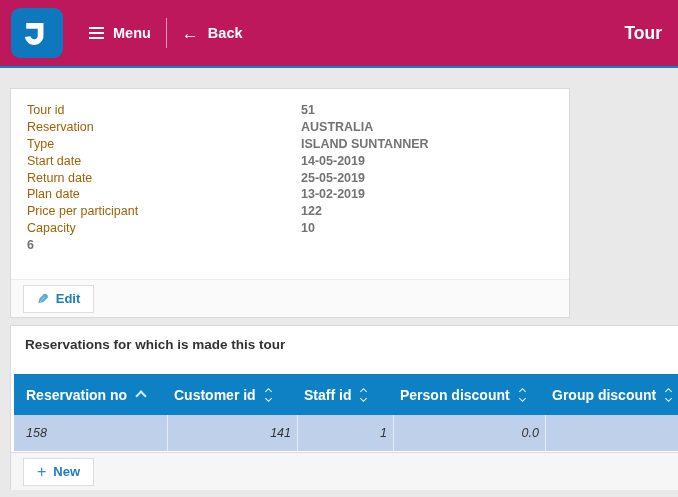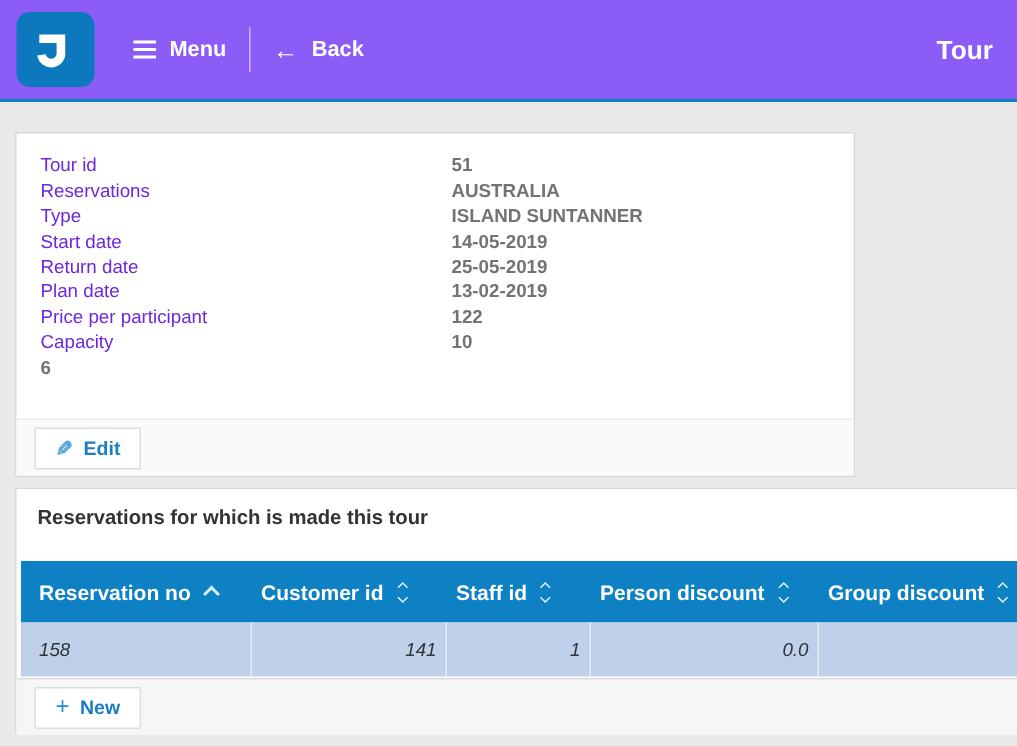--- a/index.html
+++ b/index.html
@@ -2,39 +2,39 @@
 <html><head>
 <meta charset="utf-8">
 <style>
   * { margin:0; padding:0; box-sizing:border-box; }
   html,body { width:678px; height:497px; }
   body { font-family:"Liberation Sans", sans-serif; background:#e9e9e9; overflow:hidden; }
   .screen { position:relative; width:678px; height:497px; background:#e9e9e9; overflow:hidden; }
 
   
   .topbar { position:absolute; left:0; top:0; width:678px; height:68px;
-            background:#8b5cf6; border-bottom:2px solid #0a84c5;
+            background:#be185d; border-bottom:2px solid #0a84c5;
             display:flex; align-items:center; }
   .logo-tile { width:52px; height:50px; background:#0d78be; border-radius:9px;
                margin-left:11px; flex:0 0 auto; display:flex; align-items:center; justify-content:center; }
   .nav-btn { display:flex; align-items:center; gap:9px; color:#ffffff; font-weight:bold;
              font-size:14.5px; cursor:pointer; }
   .menu-btn { margin-left:26px; }
   .hamburger { display:flex; flex-direction:column; gap:3px; width:15px; }
   .hamburger i { display:block; height:2px; background:#ffffff; }
   .nav-divider { width:1px; height:30px; background:rgba(255,255,255,0.55); margin:0 15px; }
   .back-arrow { font-size:17px; font-weight:bold; line-height:1; }
   .page-title { margin-left:auto; margin-right:16px; color:#ffffff; font-weight:bold; font-size:17.5px; }
 
   
   .card { position:absolute; left:10px; top:88px; width:560px; height:230px;
           background:#ffffff; border:1px solid #d9d9d9; }
   .card-body { padding:13px 16px 0 16px; }
   .field-row { display:flex; height:16.8px; align-items:center; font-size:12.5px; }
-  .field-label { width:274px; color:#6d28d9; }
+  .field-label { width:274px; color:#a16207; }
   .field-value { font-weight:bold; color:#737373; }
   .card-footer { position:absolute; left:0; bottom:0; width:100%; height:38px;
                  background:#fafafa; border-top:1px solid #ececec; display:flex; align-items:center; }
   .btn { display:flex; align-items:center; gap:7px; background:#ffffff; border:1px solid #dddddd;
          height:28px; padding:0 13px; margin-left:12px; cursor:pointer;
          color:#1b7ec1; font-weight:bold; font-size:13px; }
   .pencil-glyph { color:#58a7d9; font-size:14px; transform:scaleX(-1); display:inline-block; }
   .plus-glyph { color:#2a8fd0; font-size:16px; font-weight:normal; line-height:1; }
 
   
@@ -91,21 +91,21 @@
     <div class="page-title">Tour</div>
   </div>
 
   <div class="card">
     <div class="card-body">
       <div class="field-row">
         <span class="field-label">Tour id</span>
         <span class="field-value">51</span>
       </div>
       <div class="field-row">
-        <span class="field-label">Reservations</span>
+        <span class="field-label">Reservation</span>
         <span class="field-value">AUSTRALIA</span>
       </div>
       <div class="field-row">
         <span class="field-label">Type</span>
         <span class="field-value">ISLAND SUNTANNER</span>
       </div>
       <div class="field-row">
         <span class="field-label">Start date</span>
         <span class="field-value">14-05-2019</span>
       </div>

